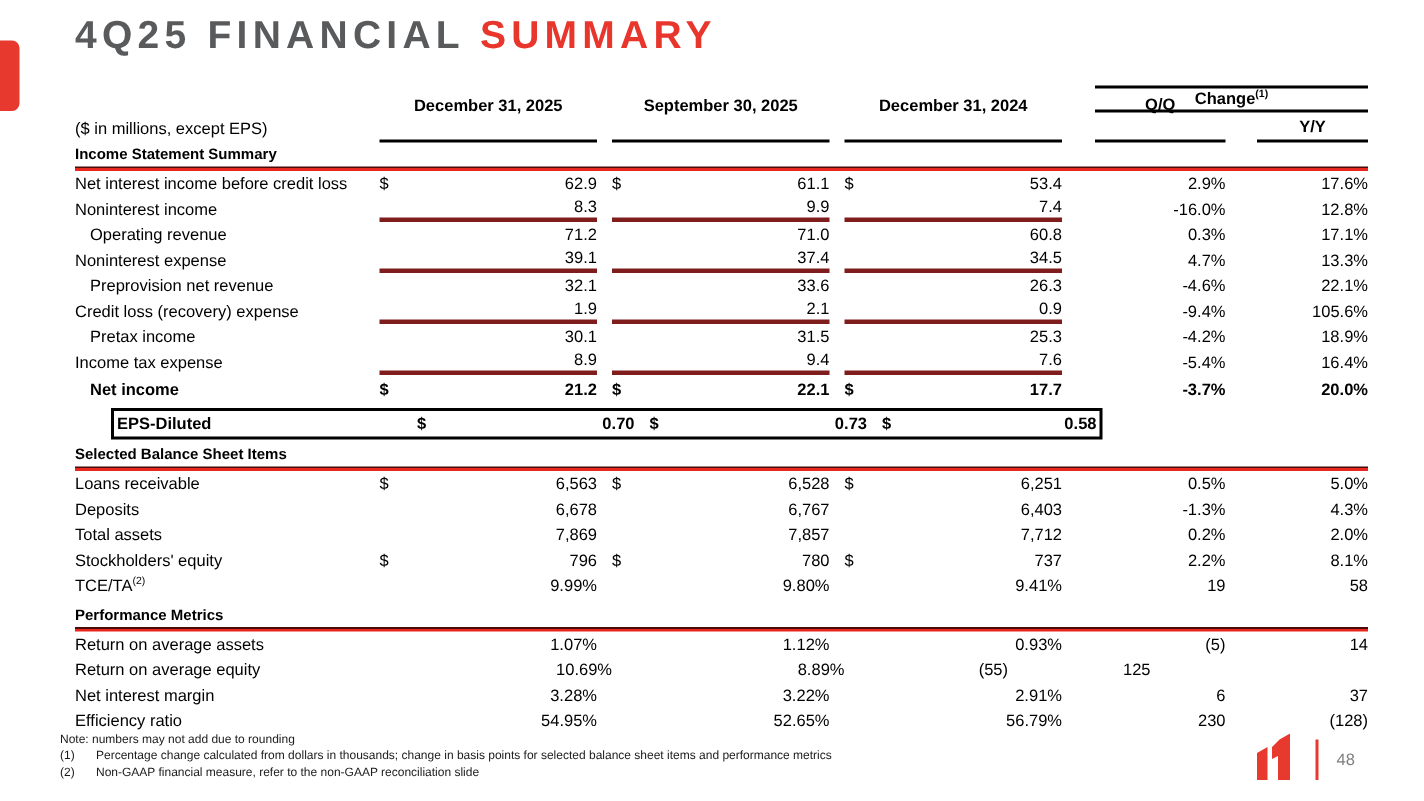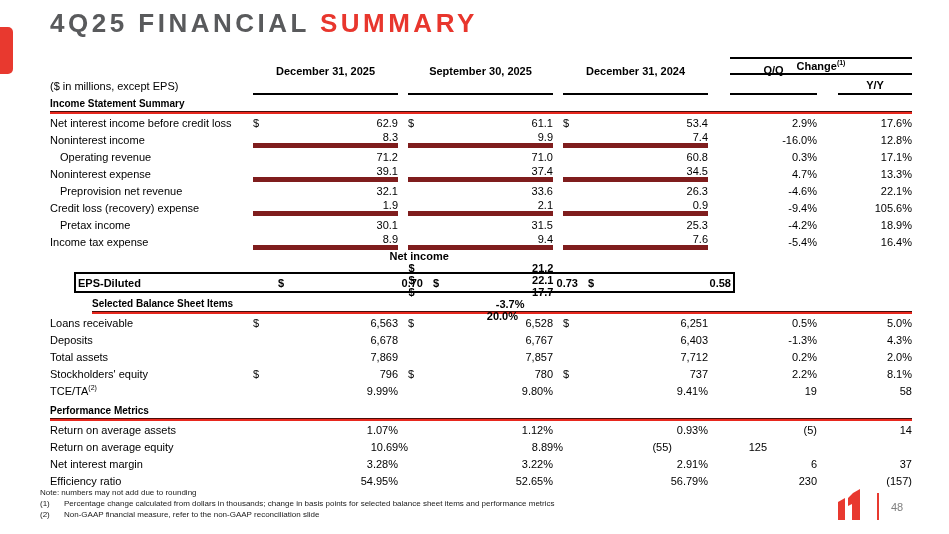--- a/index.html
+++ b/index.html
@@ -10,46 +10,46 @@
   }
   
   .corner-tab{position:absolute;left:-9px;top:27px;width:22px;height:47px;background:#e8392f;border-radius:5px;}
   
   .title{position:absolute;left:50px;top:8px;font-size:26px;font-weight:bold;letter-spacing:3.5px;white-space:nowrap;}
   .title .t-gray{color:#595a5c;}
   .title .t-red{color:#e8362d;margin-left:10px;}
   
   .table{position:absolute;left:50px;top:57px;width:862px;font-size:11px;}
   .trow{display:flex;align-items:center;height:17px;}
-  .trow.tall{height:19px;flex-direction:column;}
+  .trow.tall{height:19px;}
   .b{font-weight:bold;}
   .cl{width:203px;box-sizing:border-box;}
   .cl.ind{padding-left:10px;}
   .cm{width:145px;height:100%;display:flex;justify-content:space-between;align-items:center;box-sizing:border-box;}
   .cq{width:87px;text-align:right;}
   .cy{width:74px;text-align:right;}
   .gA{width:10px;height:100%;}
   .gB{width:22px;height:100%;}
   .gC{width:21px;height:100%;}
-  .ul{border-bottom:5px solid #7f1d1d;}
+  .ul{border-bottom:3px solid #7f1d1d;}
   
   .change-row{display:flex;height:18px;align-items:stretch;}
   .change-spacer{width:680px;}
   .change-cell{width:182px;border-top:2px solid #000;border-bottom:2px solid #000;box-sizing:border-box;
     text-align:center;font-weight:bold;line-height:14px;}
   .sup{font-size:7px;vertical-align:super;line-height:0;}
   .colhead-row{display:flex;height:20px;align-items:flex-end;}
   .h-label{width:203px;padding-bottom:3px;}
   .h-c{width:145px;text-align:center;font-weight:bold;border-bottom:2px solid #000;padding-bottom:16px;box-sizing:border-box;}
   .h-q{width:87px;text-align:center;font-weight:bold;border-bottom:2px solid #000;padding-bottom:17px;box-sizing:border-box;}
   .h-y{width:74px;text-align:center;font-weight:bold;border-bottom:2px solid #000;padding-bottom:2px;box-sizing:border-box;}
   
   .sec-title{font-size:10px;font-weight:bold;padding:1px 0 2px 0;}
   .rule{height:3px;background:linear-gradient(to bottom,#4a0c08 34%,#e8281e 34%);}
-  .mt2{margin-top:2px;} .mt4{margin-top:4px;margin-left:42px;} .mt5{margin-top:5px;}
+  .mt2{margin-top:2px;} .mt4{margin-top:4px;} .mt5{margin-top:5px;}
   
   .eps-wrap{display:flex;margin-top:3px;align-items:center;padding-left:24px;}
   .eps-box{width:661px;height:21px;border:2px solid #000;box-sizing:border-box;display:flex;align-items:center;font-weight:bold;}
   .eps-box .cl{width:202px;padding-left:2px;}
   .eps-box .cm{width:145px;}
   .eps-box .cm:last-of-type{width:143px;}
   
   .notes{position:absolute;left:40px;top:487px;font-size:8px;line-height:11px;color:#1a1a1a;}
   .fn{display:flex;}
   .fn-num{width:24px;flex:none;}
@@ -506,21 +506,21 @@
         <span>52.65%</span>
       </div>
     <div class="gA"></div>
     <div class="cm">
         <span></span>
         <span>56.79%</span>
       </div>
     <div class="gB"></div>
     <div class="cq">230</div>
     <div class="gC"></div>
-    <div class="cy">(157)</div>
+    <div class="cy">(128)</div>
   </div>
 
 </div>
 
 <div class="notes">
   <div>Note: numbers may not add due to rounding</div>
   <div class="fn">
     <span class="fn-num">(1)</span>
     <span>Percentage change calculated from dollars in thousands; change in basis points for selected balance sheet items and performance metrics</span>
   </div>

